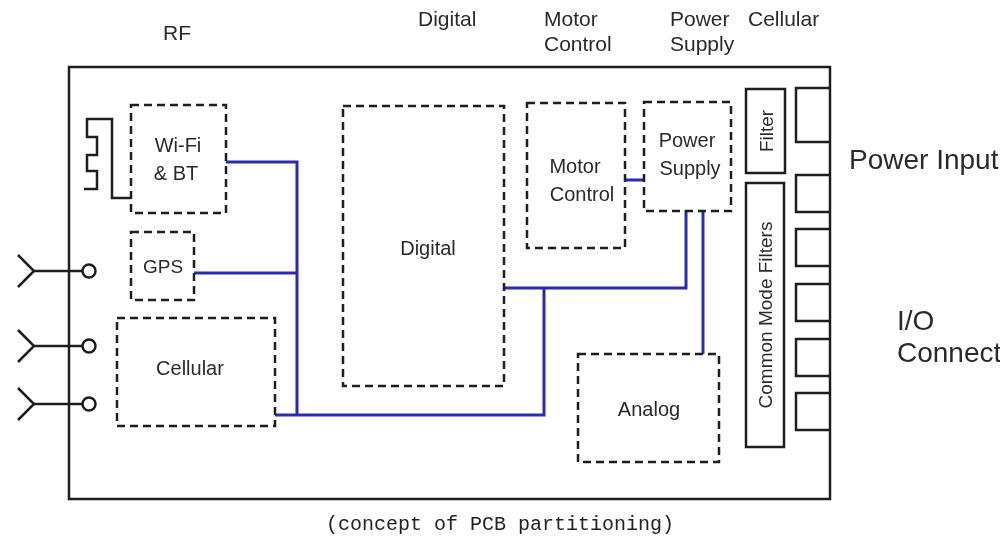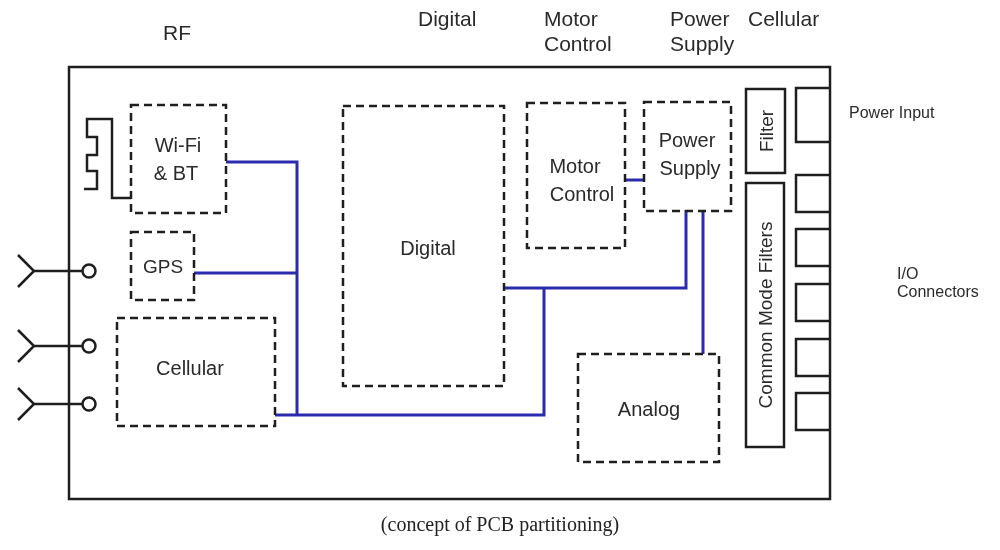--- a/index.html
+++ b/index.html
@@ -1,19 +1,19 @@
 <!DOCTYPE html>
 <html><head>
 <meta charset="utf-8">
 <style>
   html, body { margin: 0; padding: 0; background: #ffffff; }
   body { width: 1000px; height: 550px; position: relative; overflow: hidden; font-family: "Liberation Sans", sans-serif; color: #222; }
   .hdr { position: absolute; font-size: 21px; line-height: 25px; color: #2a2a2a; }
-  .side { position: absolute; font-size: 16px; color: #2a2a2a; }
-  .caption { position: absolute; left: 0; width: 1000px; top: 513px; text-align: center; font-family: Liberation Serif, serif; font-size: 20px; color: #222; }
+  .side { position: absolute; font-size: 28px; color: #2a2a2a; margin-top: 40px; }
+  .caption { position: absolute; left: 0; width: 1000px; top: 513px; text-align: center; font-family: Liberation Mono, monospace; font-size: 20px; color: #222; }
   svg text { font-family: "Liberation Sans", sans-serif; fill: #2a2a2a; }
 </style>
 </head>
 <body>
 
 <div class="hdr" style="left:163px; top:6px;margin-top:14px;">RF</div>
 <div class="hdr" style="left:418px; top:6px;">Digital</div>
 <div class="hdr" style="left:544px; top:6px;">
   <div>Motor</div>
   <div>Control</div>

